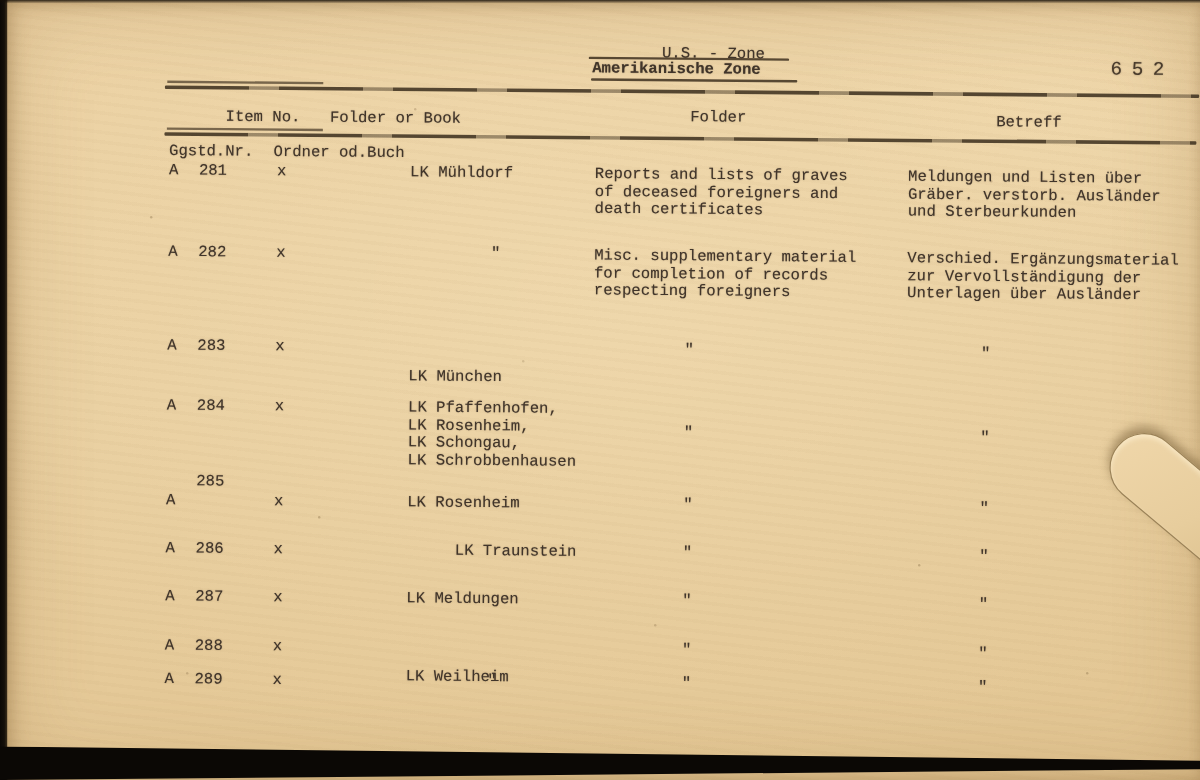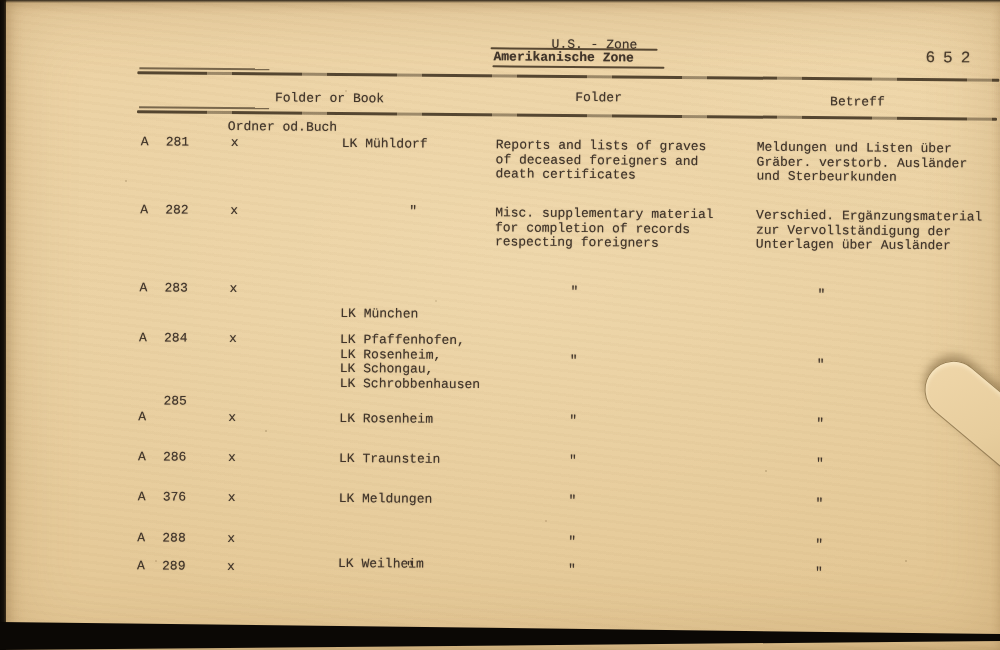--- a/index.html
+++ b/index.html
@@ -88,20 +88,24 @@
     <div class="abs" style="left:515px;top:33px;margin-left:32px;">U.S. - Zone</div>
     <div class="uline" style="left:486px;top:43px;width:167px;"></div>
     <div class="abs" style="left:489px;top:46px;font-weight:bold;">Amerikanische Zone</div>
     <div class="uline" style="left:488px;top:61px;width:172px;"></div>
 
     <div class="abs pagenum" style="left:921px;top:43px;">652</div>
 
     <div class="rule double" style="left:133px;top:70px;width:862px;"></div>
     <div class="rule double" style="left:133px;top:109px;width:860px;"></div>
 
+    <div class="abs hdr2" style="left:137px;top:74px;">
+      <span>Item No.</span>
+      <span class="l2">Ggstd.Nr.</span>
+    </div>
     <div class="abs hdr2" style="left:224px;top:74px;">
       <span>Folder or Book</span>
       <span class="l2">Ordner od.Buch</span>
     </div>
     <div class="abs" style="left:571px;top:86px;">Folder</div>
     <div class="abs" style="left:826px;top:88px;">Betreff</div>
 
     <div>
       <span class="abs c-letter" style="top:134px;">A</span>
       <span class="abs c-no" style="top:134px;">281</span>
@@ -155,28 +159,28 @@
       <span class="abs c-folder" style="top:409px;">x</span>
       <span class="abs c-district" style="top:409px;">LK Rosenheim</span>
       <span class="abs ditto-s" style="top:409px;">"</span>
       <span class="abs ditto-b" style="top:410px;">"</span>
     </div>
 
     <div>
       <span class="abs c-letter" style="top:449px;">A</span>
       <span class="abs c-no" style="top:449px;">286</span>
       <span class="abs c-folder" style="top:449px;">x</span>
-      <span class="abs c-district" style="top:449px;">LK Traunstein</span>
+      <span class="abs c-district" style="top:449px;margin-left:40px;">LK Traunstein</span>
       <span class="abs ditto-s" style="top:449px;">"</span>
       <span class="abs ditto-b" style="top:450px;">"</span>
     </div>
 
     <div>
       <span class="abs c-letter" style="top:489px;">A</span>
-      <span class="abs c-no" style="top:489px;">376</span>
+      <span class="abs c-no" style="top:489px;">287</span>
       <span class="abs c-folder" style="top:489px;">x</span>
       <span class="abs c-district" style="top:489px;">LK Meldungen</span>
       <span class="abs ditto-s" style="top:489px;">"</span>
       <span class="abs ditto-b" style="top:490px;">"</span>
     </div>
 
     <div>
       <span class="abs c-letter" style="top:530px;">A</span>
       <span class="abs c-no" style="top:530px;">288</span>
       <span class="abs c-folder" style="top:530px;">x</span>

